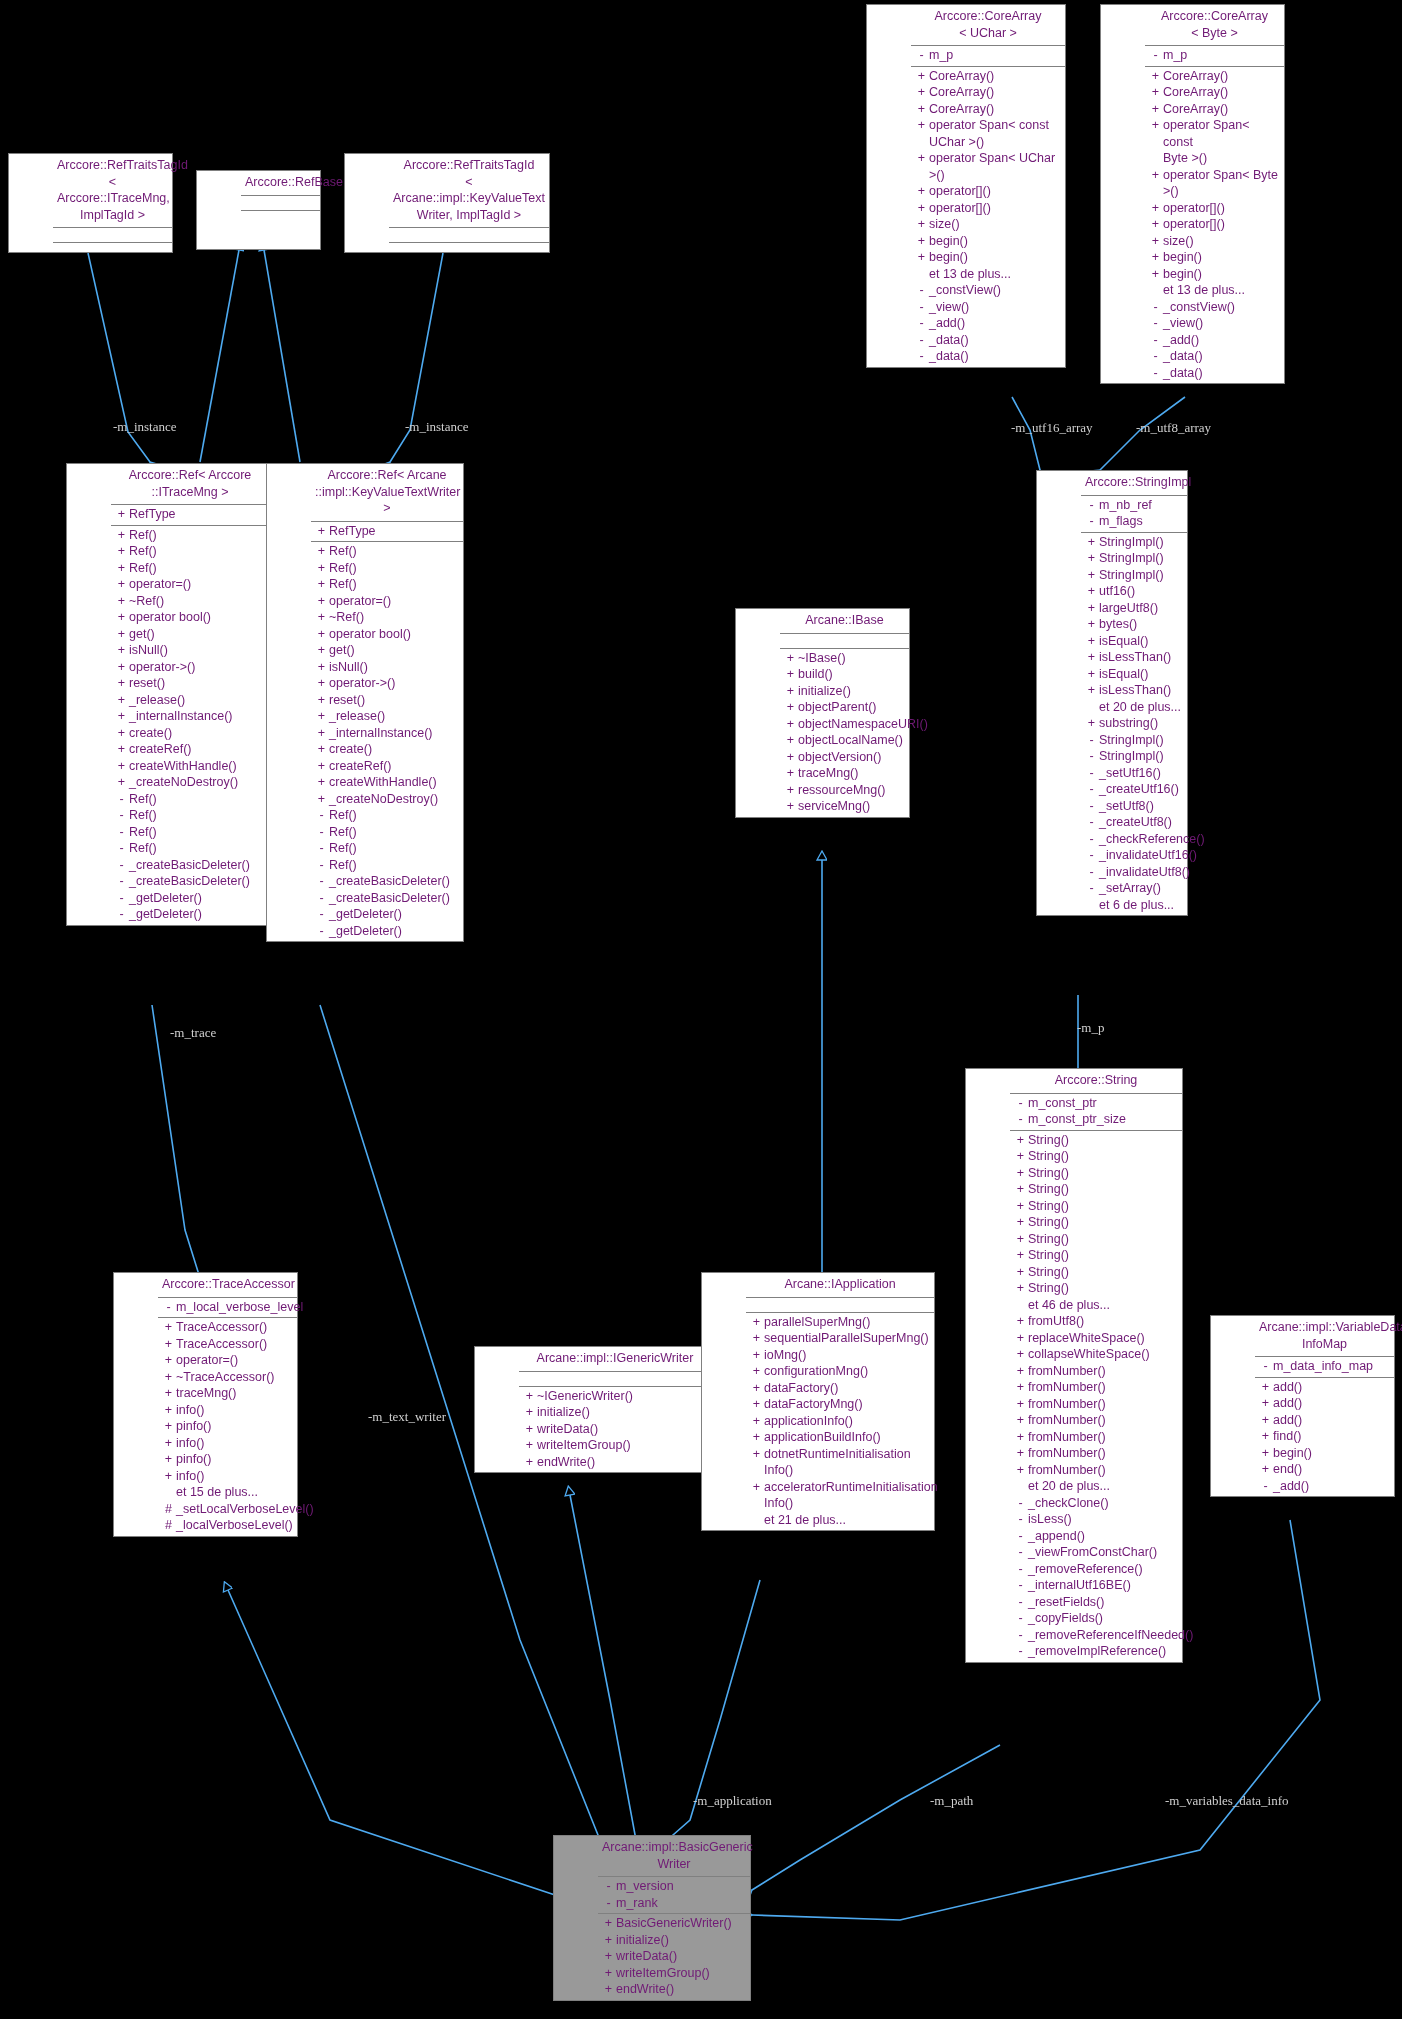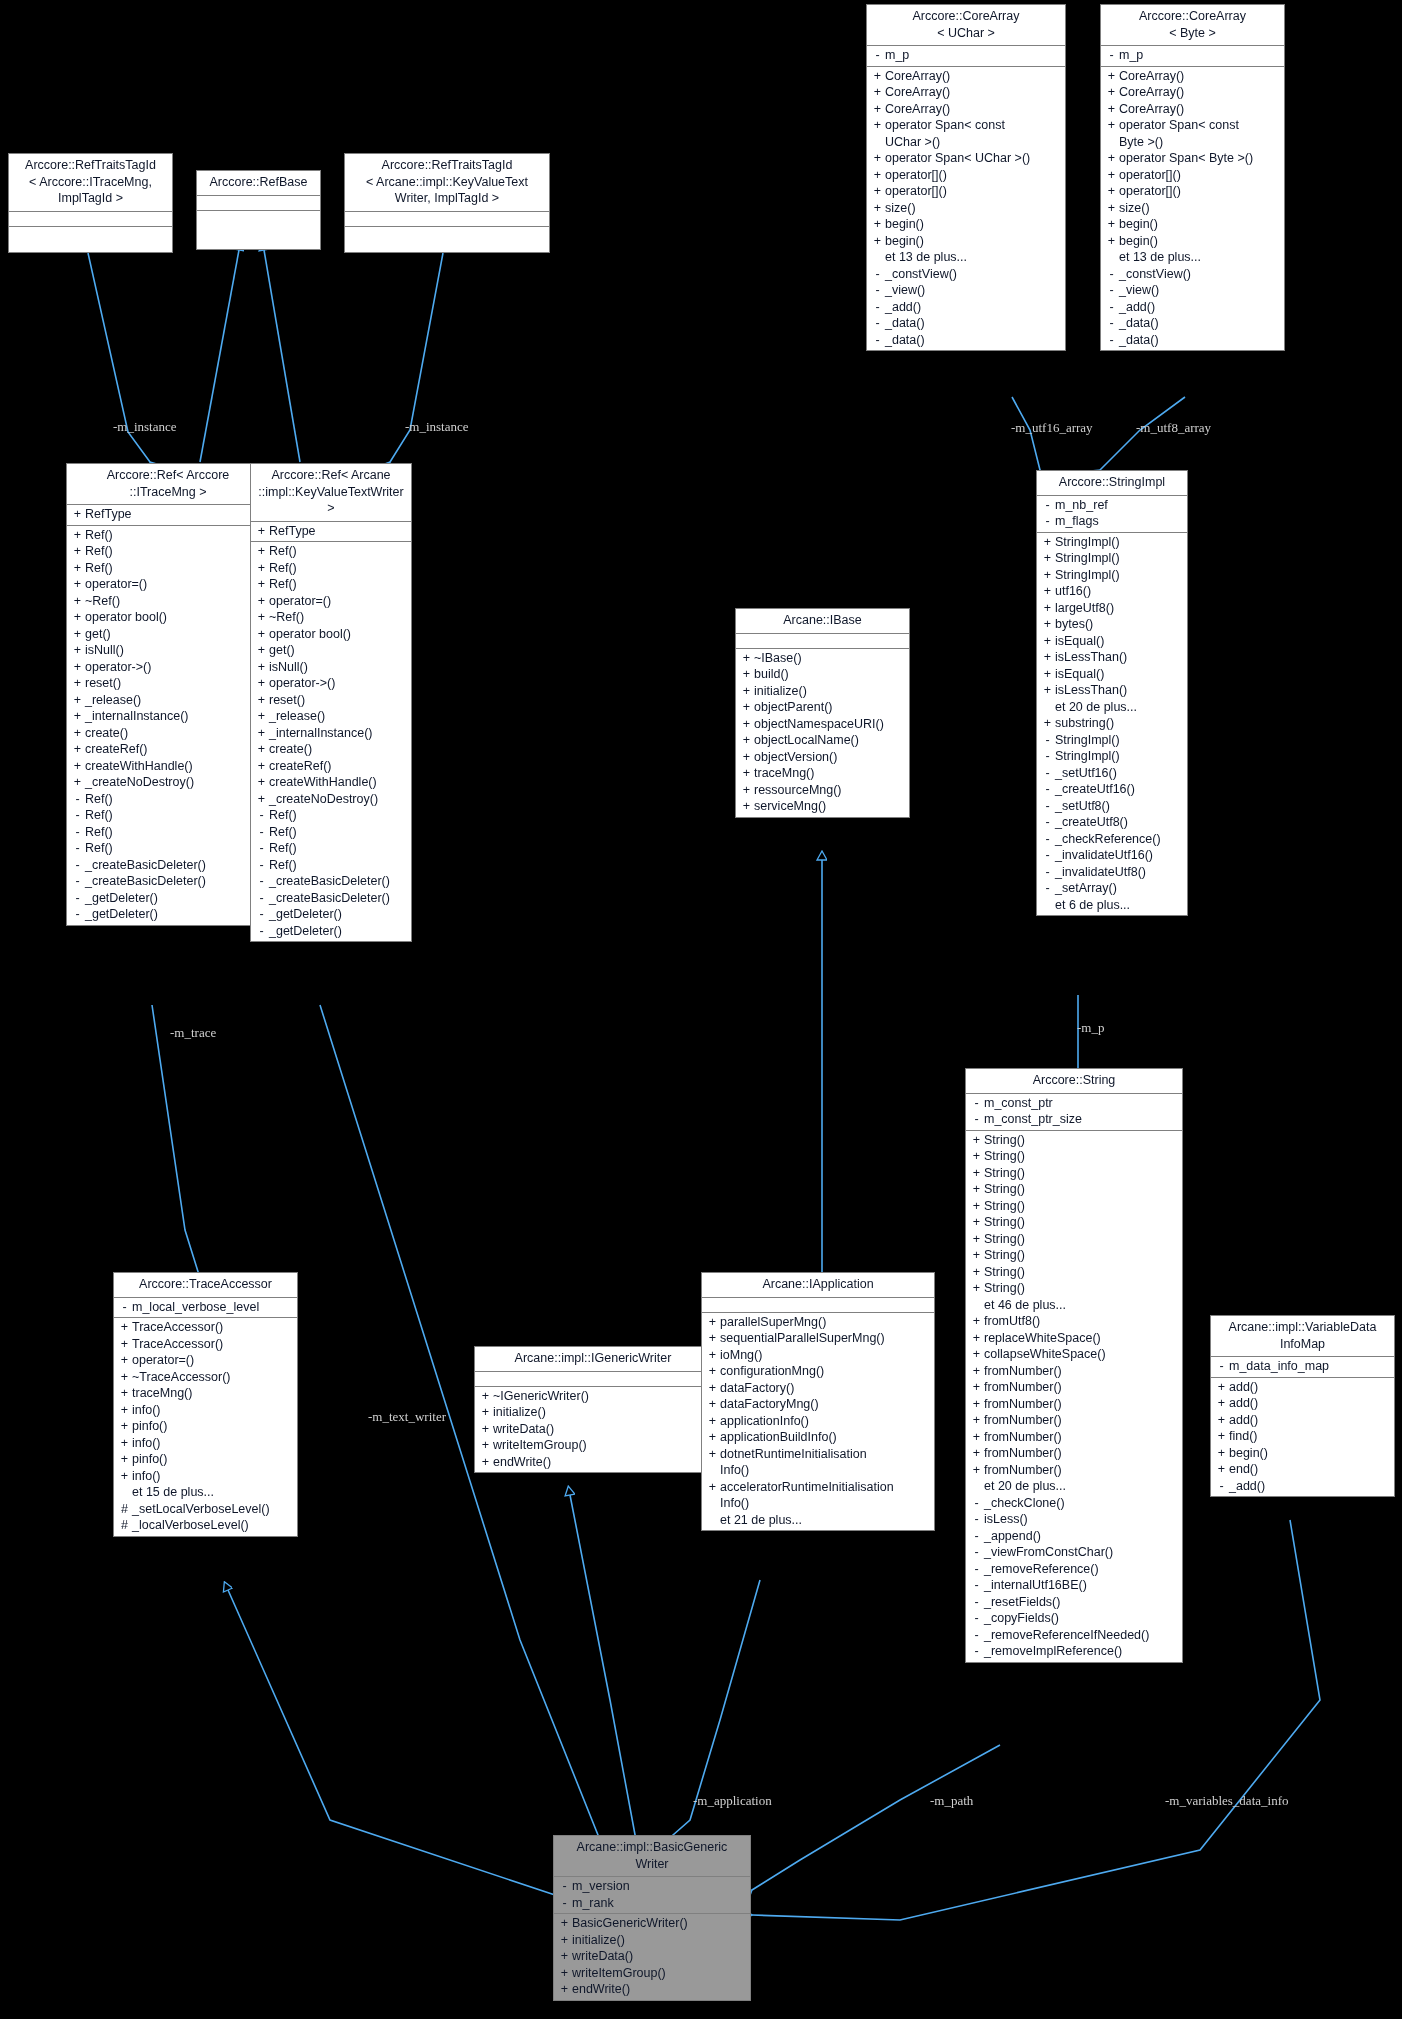--- a/index.html
+++ b/index.html
@@ -23,21 +23,22 @@
     pointer-events: none;
   }
   
   .node {
     position: absolute;
     background: #ffffff;
     border: 1px solid #808080;
     box-sizing: border-box;
     font-size: 12.5px;
     line-height: 1.32;
-    color: #0f172a;
+    color: #701a75;
+    padding-left: 44px;
   }
   .node.highlight {
     background: #999999;
   }
   .node .title {
     text-align: center;
     padding: 3px 4px 4px 4px;
     font-size: 12.5px;
     border-bottom: 1px solid #808080;
     white-space: pre-line;
@@ -416,21 +417,21 @@
           <span class="vis">-</span>
           <span class="mem">_getDeleter()</span>
         </div>
         <div class="row">
           <span class="vis">-</span>
           <span class="mem">_getDeleter()</span>
         </div>
       </div>
   </div>
 
-  <div class="node" id="n-ref-keyvalue" style="left:250px; top:463px; width:162px;">
+  <div class="node" id="n-ref-keyvalue" style="left:266px; top:463px; width:198px;">
     <div class="title">Arccore::Ref&lt; Arcane
 ::impl::KeyValueTextWriter &gt;</div>
     <div class="compartment">
         <div class="row">
           <span class="vis">+</span>
           <span class="mem">RefType</span>
         </div>
       </div>
     <div class="compartment">
         <div class="row">

